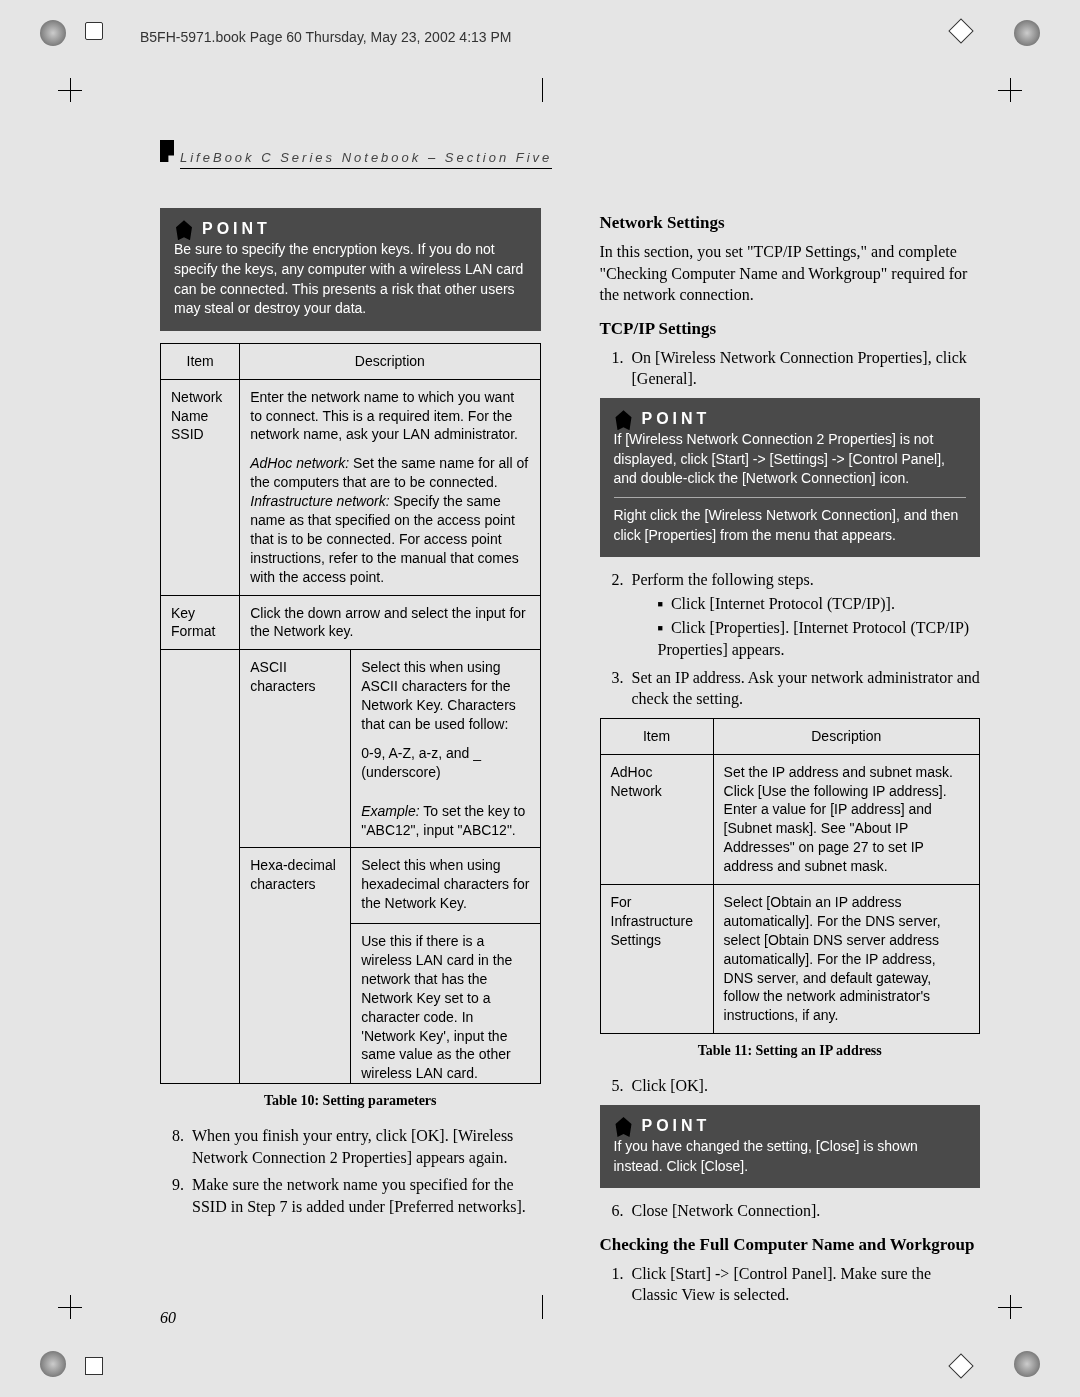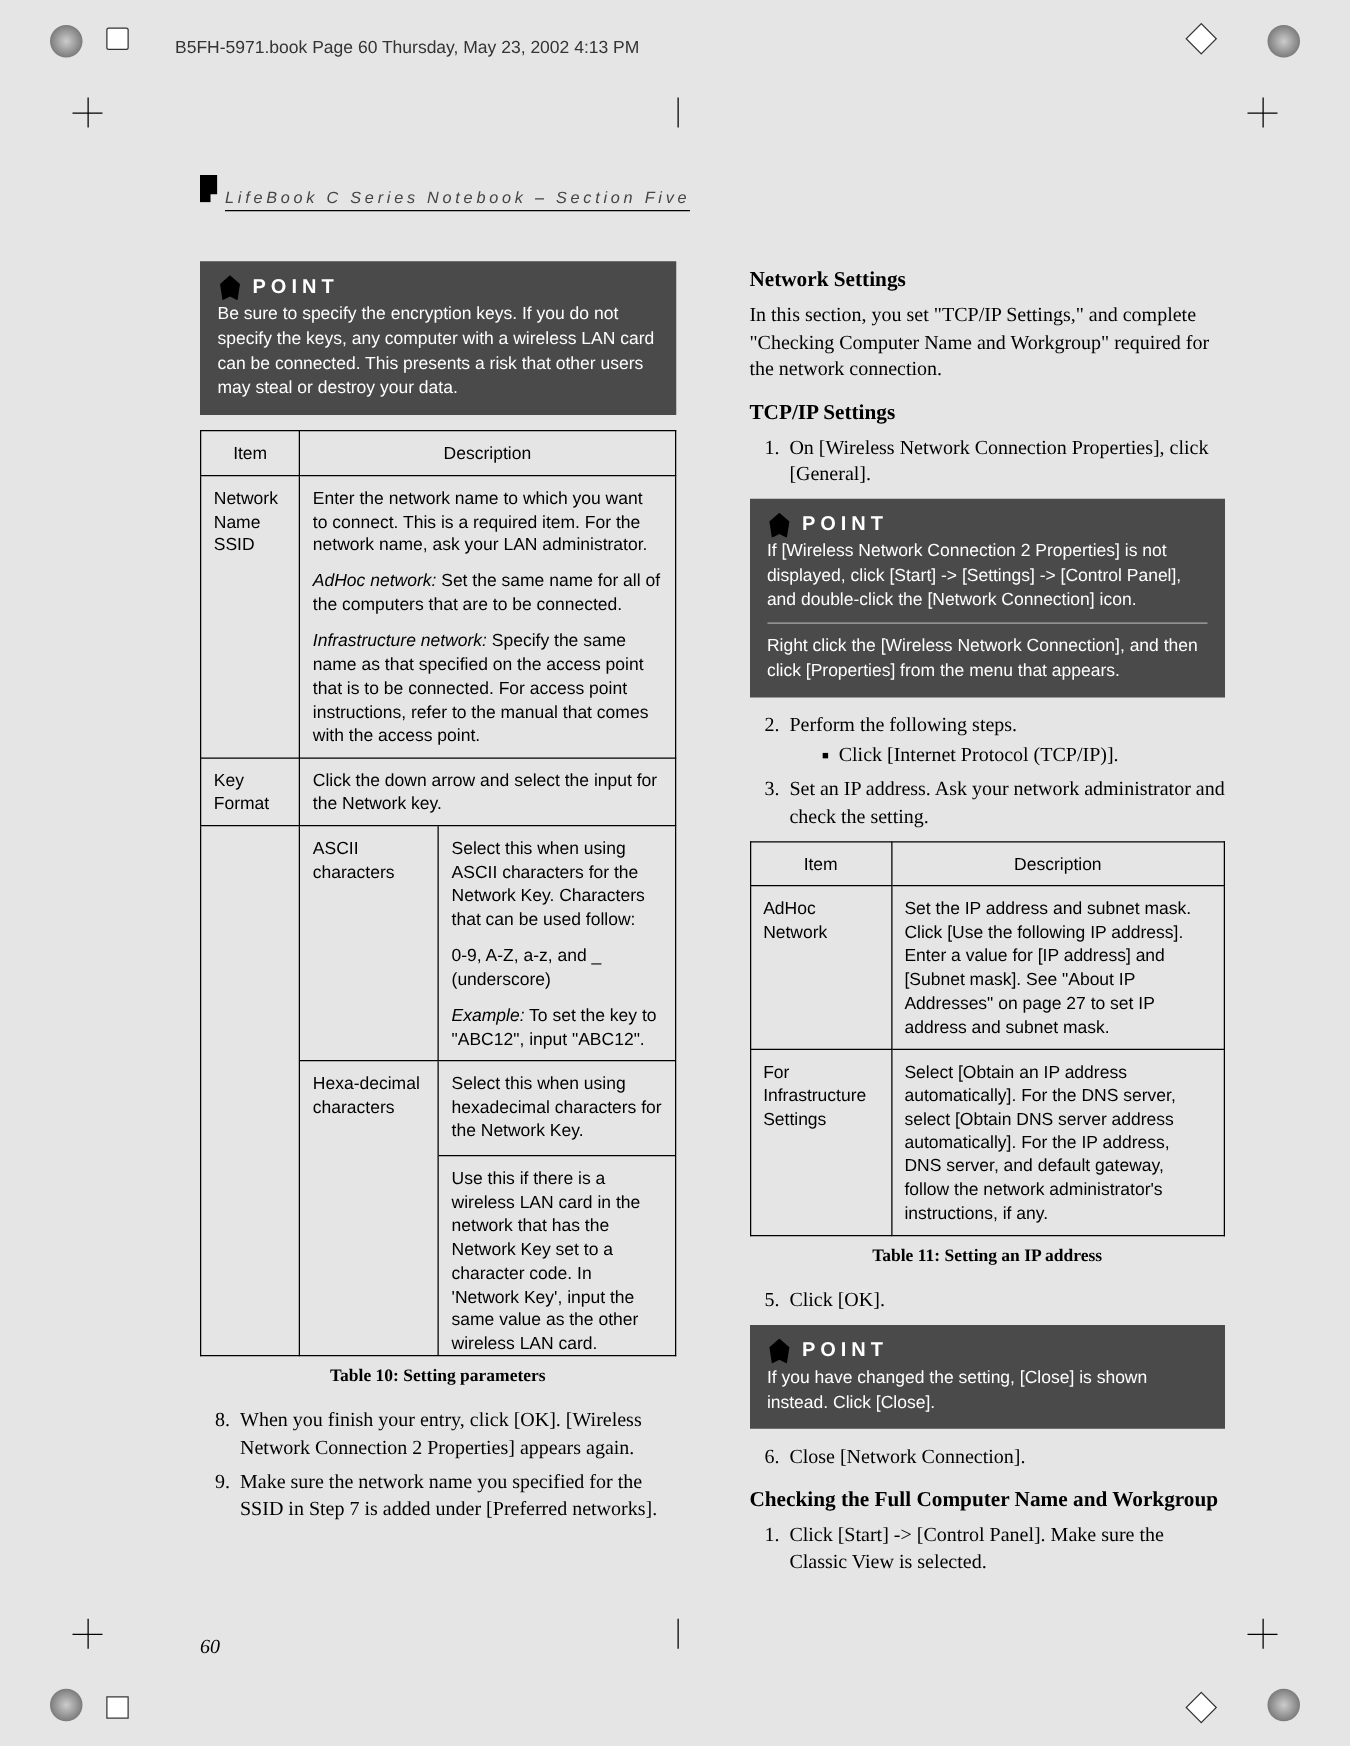--- a/index.html
+++ b/index.html
@@ -76,36 +76,36 @@
   <tbody>
               <tr>
                 <th>Item</th>
                 <th>Description</th>
               </tr>
   <tr>
    <td>Network Name SSID</td>
    <td>
     <div>Enter the network name to which you want to connect. This is a required item. For the network name, ask your LAN administrator.</div>
     <div style="margin-top:10px"><em>AdHoc network:</em><span> Set the same name for all of the computers that are to be connected.</span></div>
-    <div style="margin-top:10px"><em>Infrastructure network:</em><span> Specify the same name as that specified on the access point that is to be connected. For access point instructions, refer to the manual that comes with the access point.</span></div>
+    <div style=""><em>Infrastructure network:</em><span> Specify the same name as that specified on the access point that is to be connected. For access point instructions, refer to the manual that comes with the access point.</span></div>
    </td>
   </tr>
   <tr>
                 <td>Key Format</td>
                 <td>Click the down arrow and select the input for the Network key.</td>
               </tr>
   <tr>
    <td style="border-top:none"></td>
    <td style="padding:0">
     <div style="display:flex">
      <div style="flex:0 0 90px;padding:8px 10px;border-right:1px solid #000">ASCII characters</div>
      <div style="flex:1;padding:8px 10px">
       <div>Select this when using ASCII characters for the Network Key. Characters that can be used follow:</div>
       <div style="margin-top:10px">0-9, A-Z, a-z, and _ (underscore)</div>
-      <div style="margin-top:10px"><em>Example:</em><span> To set the key to "ABC12", input "ABC12".</span></div>
+      <div style="margin-top:20px"><em>Example:</em><span> To set the key to "ABC12", input "ABC12".</span></div>
      </div>
     </div>
     <div style="display:flex;border-top:1px solid #000">
      <div style="flex:0 0 90px;padding:8px 10px;border-right:1px solid #000">Hexa-decimal characters</div>
      <div style="flex:1;padding:8px 10px">
       <div>Select this when using hexadecimal characters for the Network Key.</div>
       <div class="subcell">Use this if there is a wireless LAN card in the network that has the Network Key set to a character code. In 'Network Key', input the same value as the other wireless LAN card.</div>
      </div>
     </div>
    </td>
@@ -132,20 +132,21 @@
  <div class="point">
   <div><span class="pticon"></span><span class="pttl">POINT</span></div>
   <div>If [Wireless Network Connection 2 Properties] is not displayed, click [Start] -&gt; [Settings] -&gt; [Control Panel], and double-click the [Network Connection] icon.</div>
   <div style="border-top:1px solid #aaa;margin-top:8px;padding-top:8px">Right click the [Wireless Network Connection], and then click [Properties] from the menu that appears.</div>
  </div>
 
  <ol start="2">
   <li><span>Perform the following steps.</span>
    <ul>
                 <li>Click [Internet Protocol (TCP/IP)].</li>
+                <li>Click [Properties]. [Internet Protocol (TCP/IP) Properties] appears.</li>
               </ul>
   </li>
   <li>Set an IP address. Ask your network administrator and check the setting.</li>
  </ol>
 
  <table>
   <tbody>
               <tr>
                 <th>Item</th>
                 <th>Description</th>

